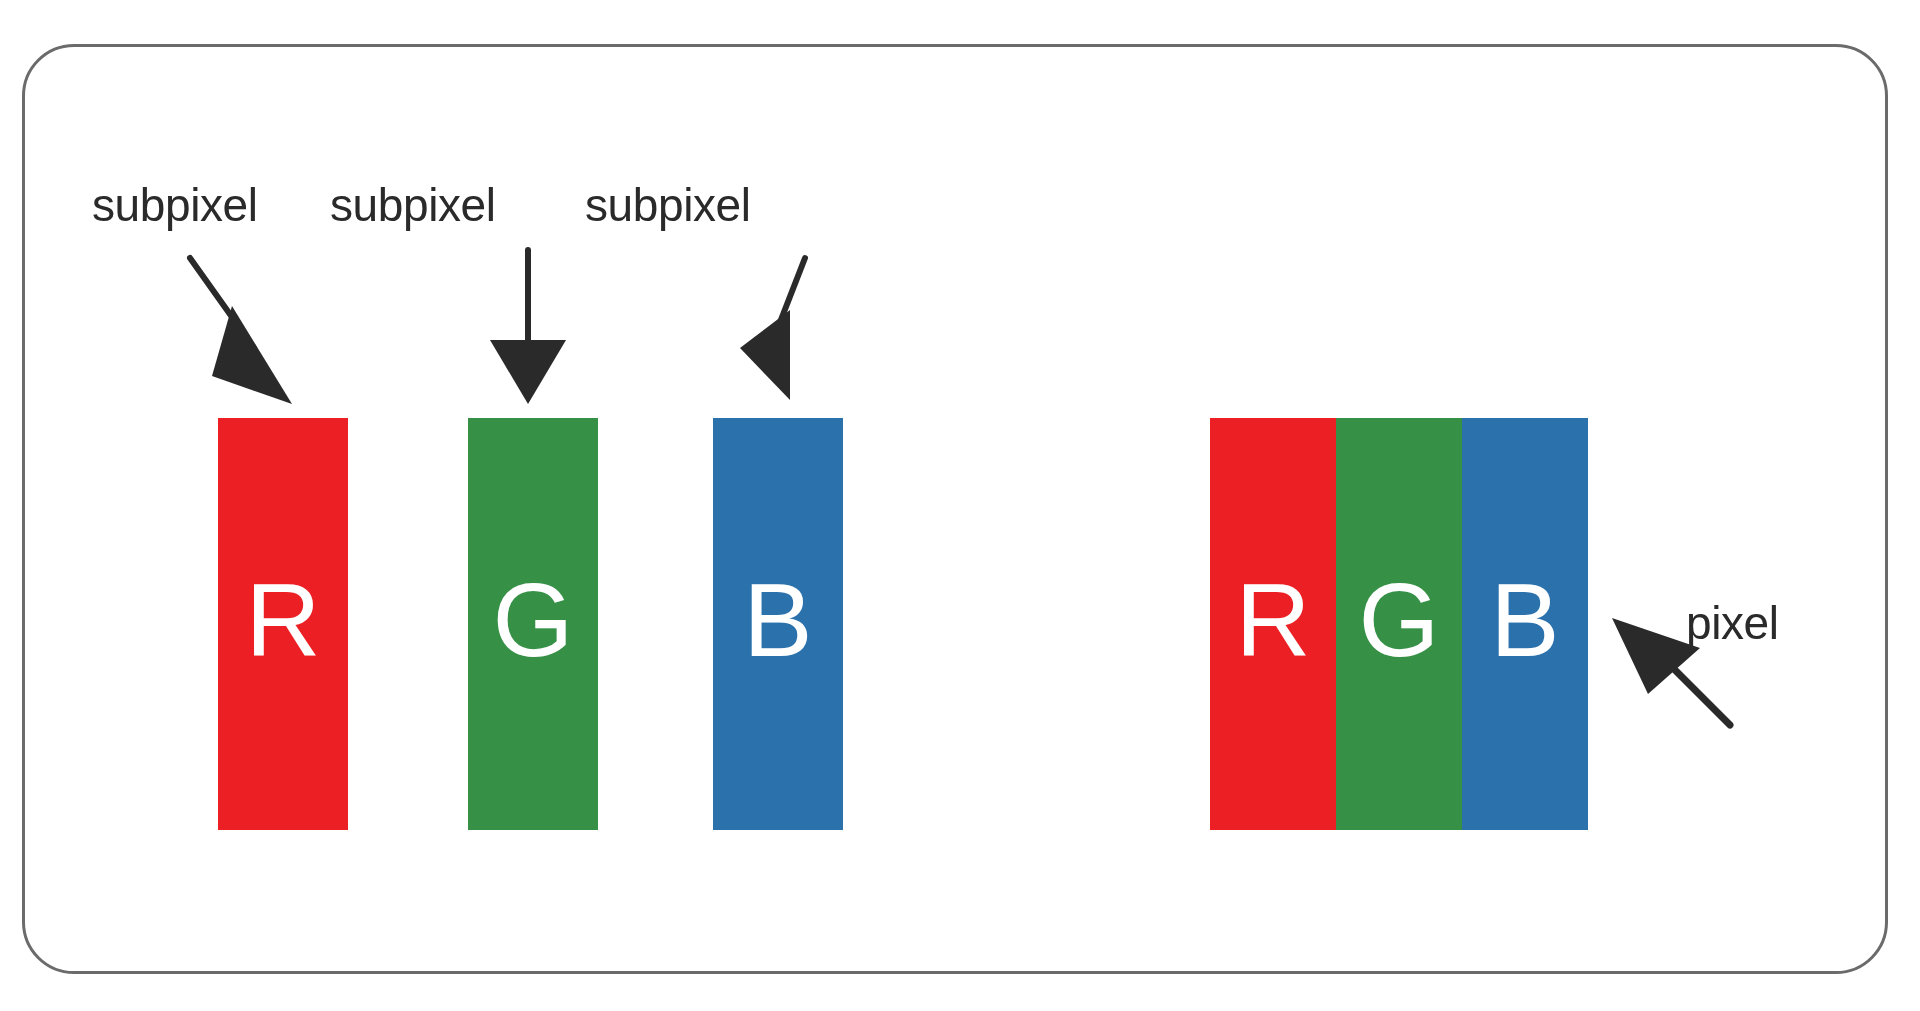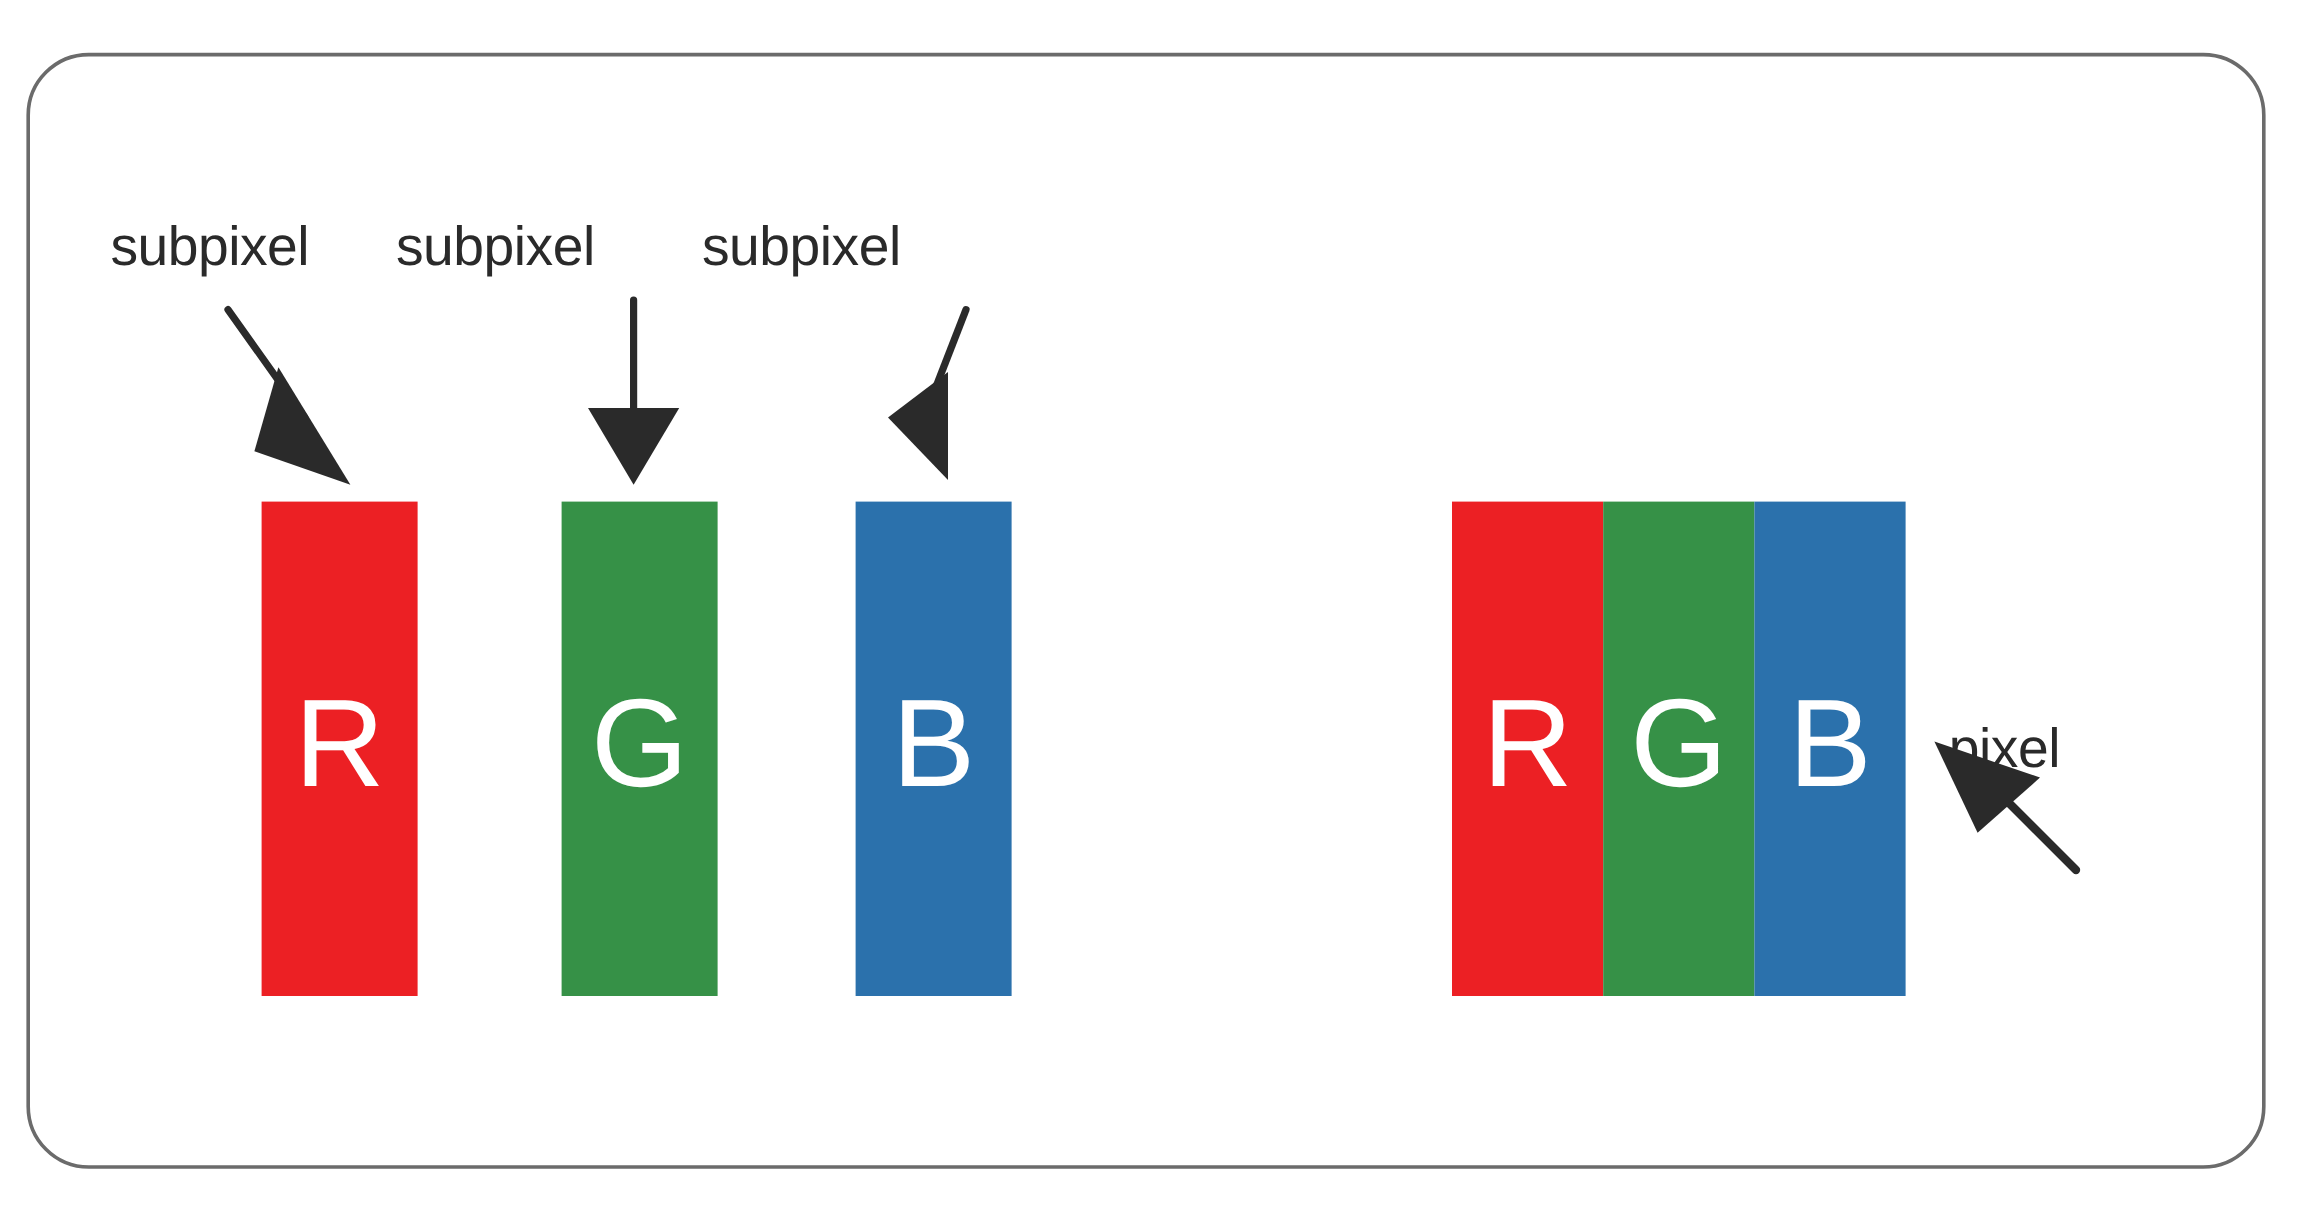--- a/index.html
+++ b/index.html
@@ -42,21 +42,21 @@
     position: absolute;
     color: #2a2a2a;
     font-size: 46px;
     line-height: 1;
     white-space: nowrap;
     letter-spacing: -0.4px;
   }
   #label-subpixel-1 { left: 92px;  top: 182px; }
   #label-subpixel-2 { left: 330px; top: 182px; }
   #label-subpixel-3 { left: 585px; top: 182px; }
-  #label-pixel      { left: 1624px; top: 600px; }
+  #label-pixel      { left: 1686px; top: 600px; }
 
   
   #arrow-layer {
     position: absolute;
     left: 0;
     top: 0;
     width: 1920px;
     height: 1011px;
     pointer-events: none;
   }

